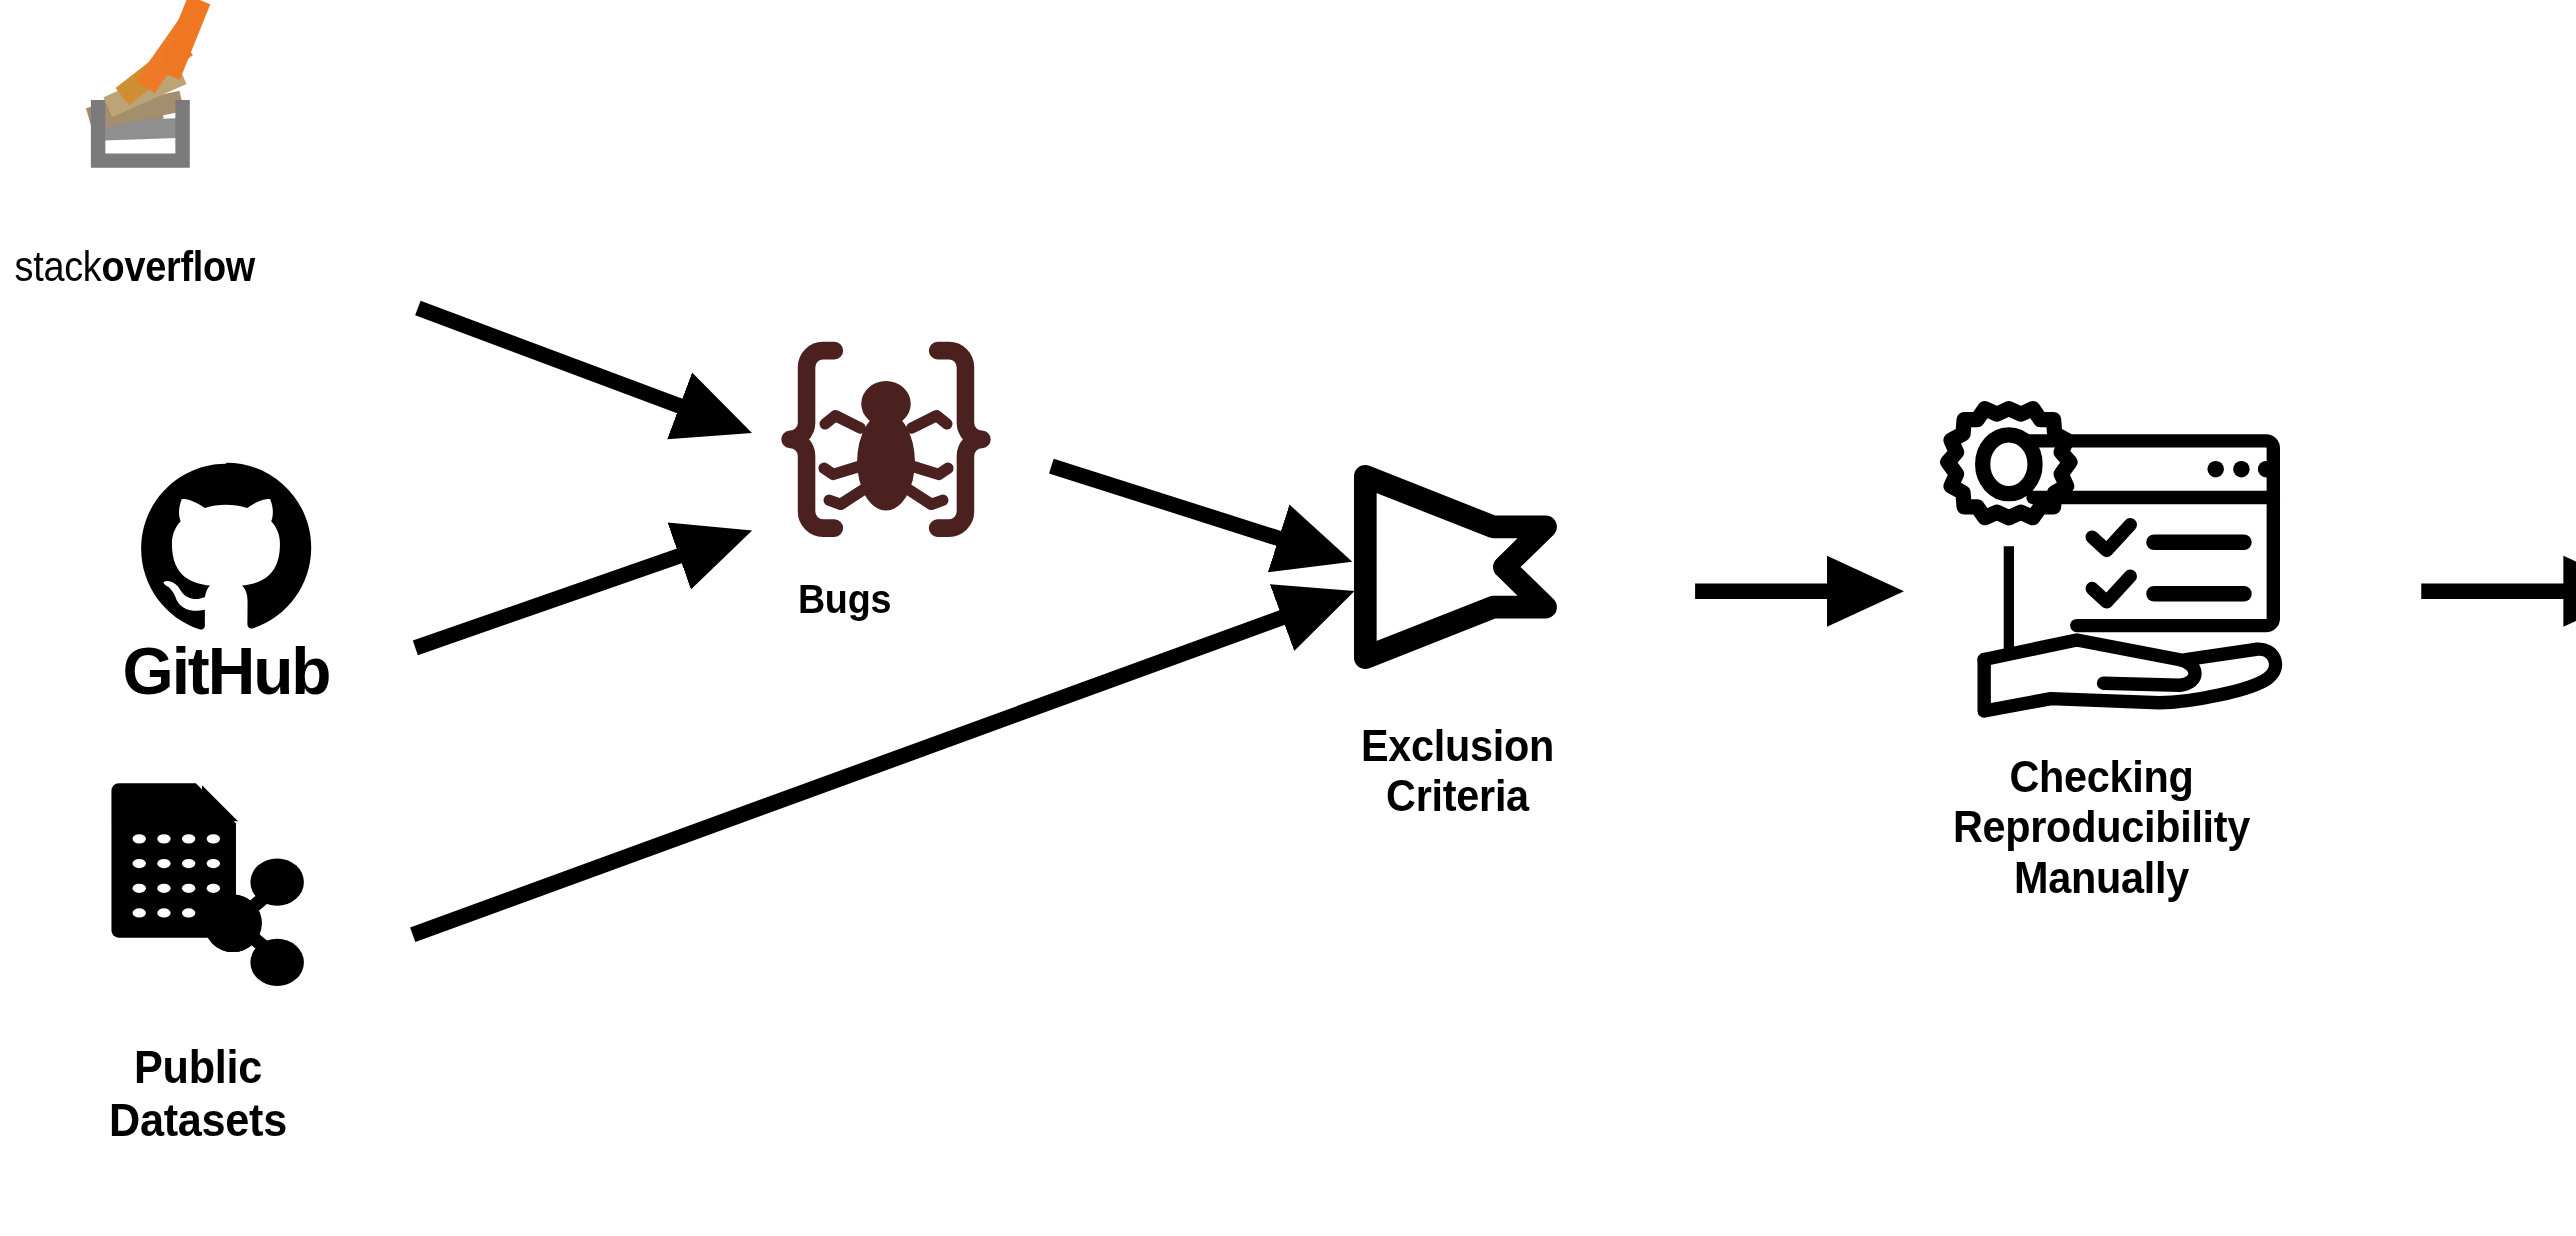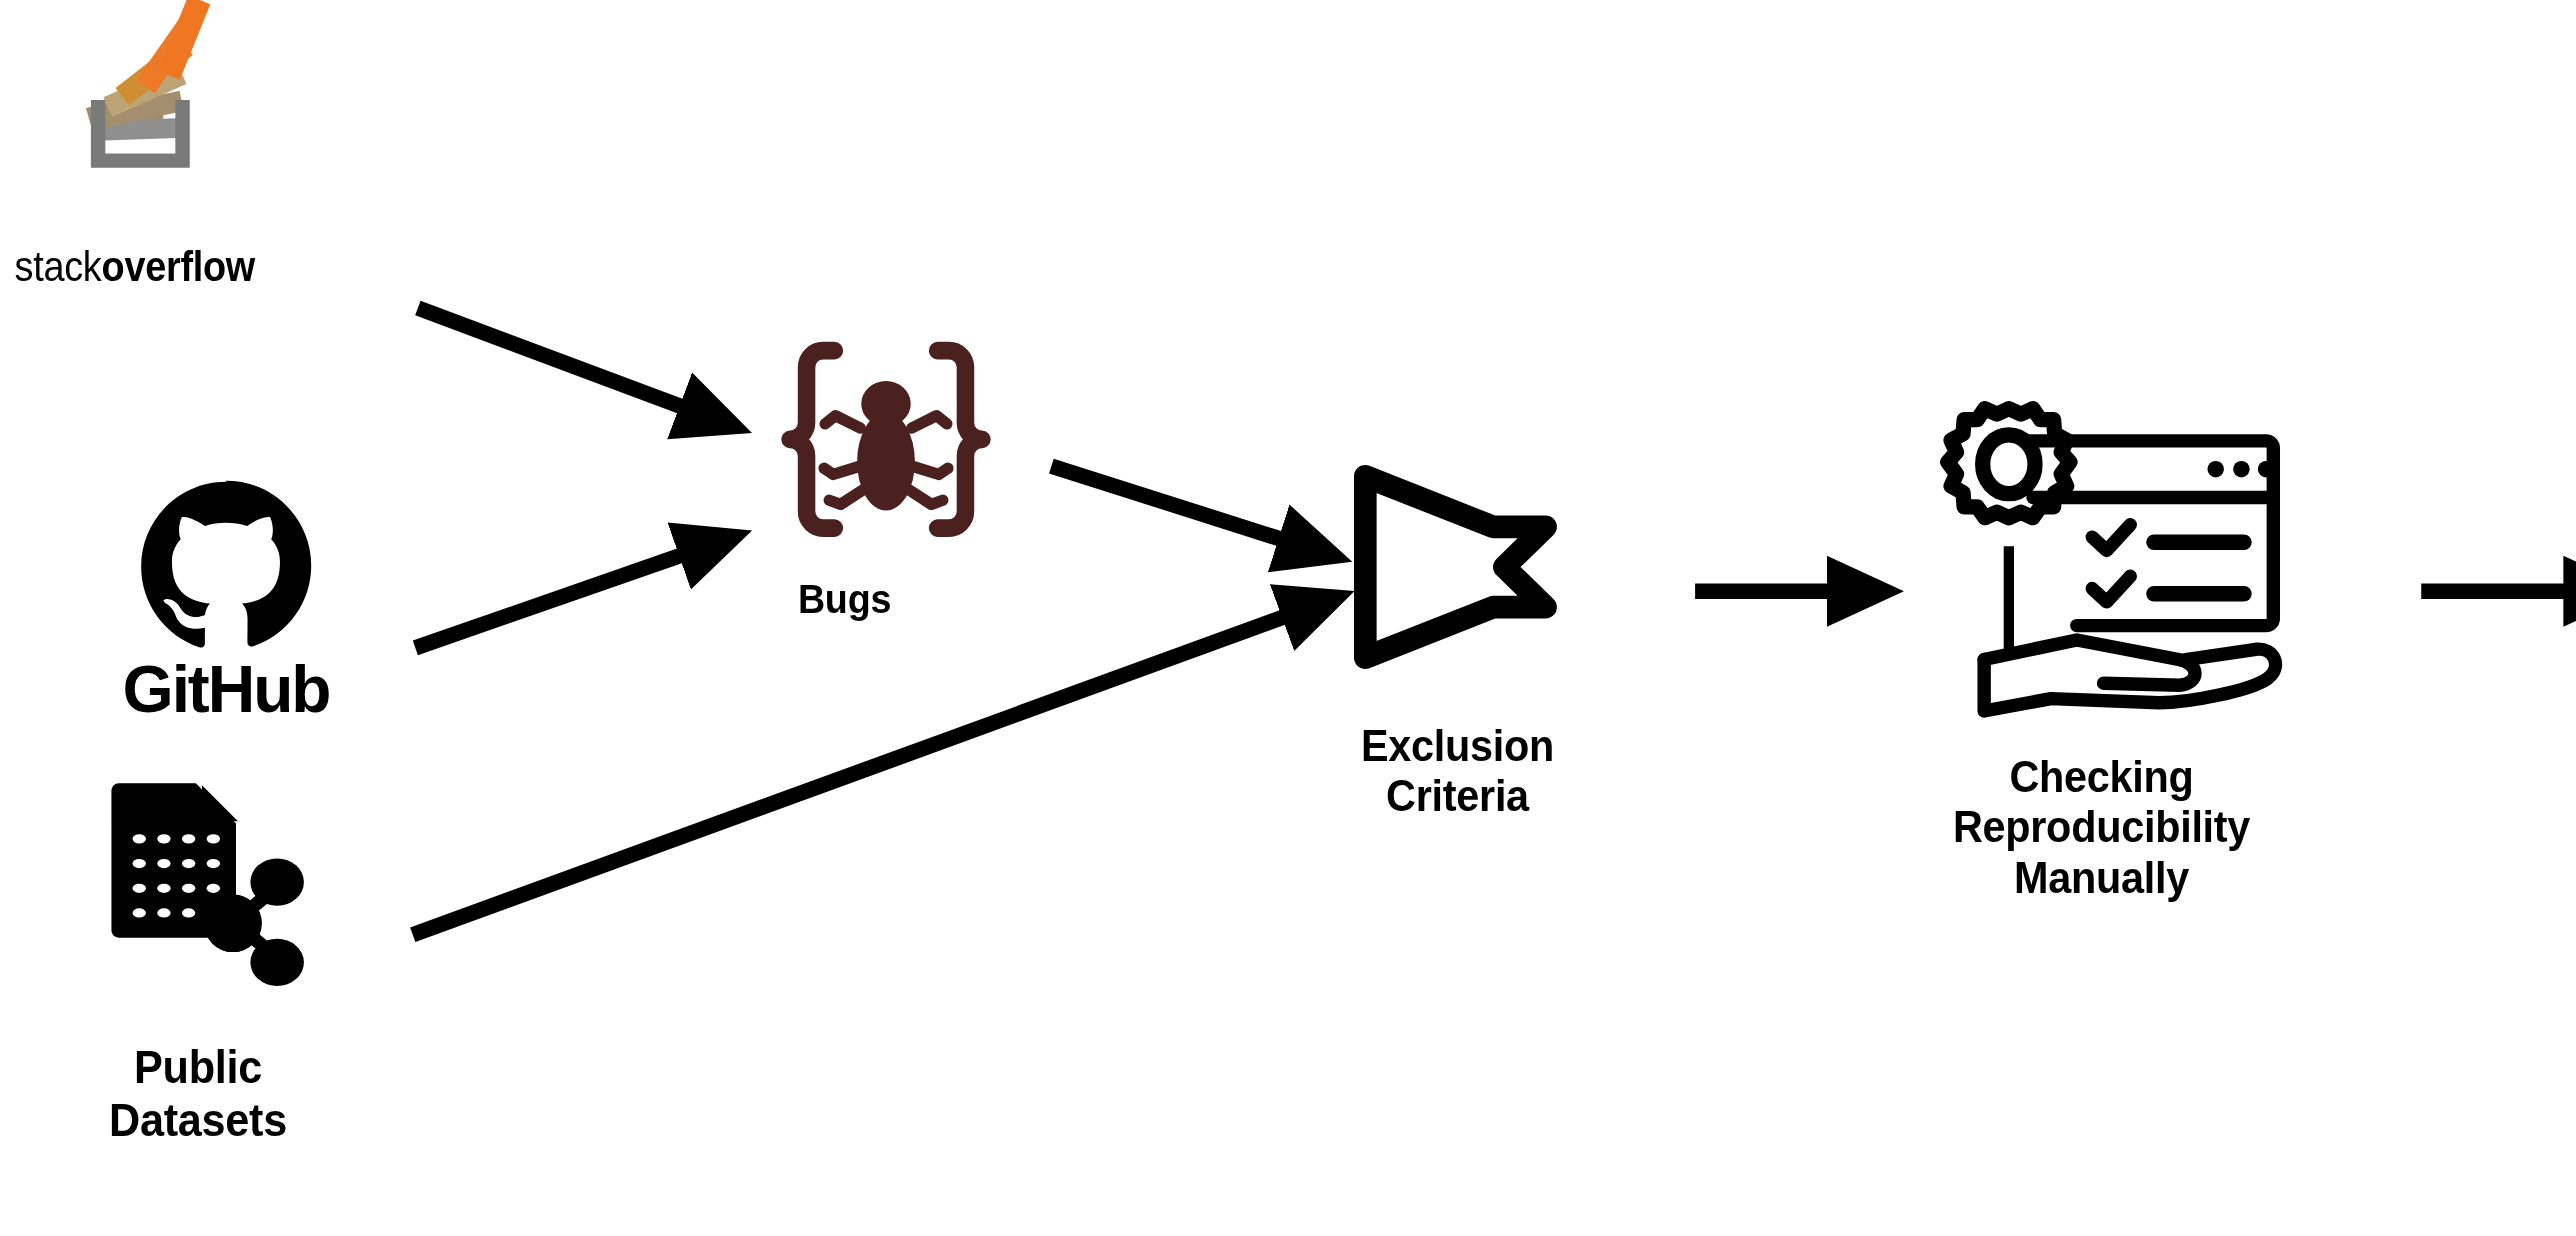--- a/index.html
+++ b/index.html
@@ -15,21 +15,21 @@
     font-weight:bold;line-height:1.12;letter-spacing:-0.3px;
     transform:scaleX(0.92);
   }
   svg{display:block;overflow:visible;}
 
   
   #so-label{left:0px;top:242px;width:242px;font-size:43px;transform:scaleX(0.88);}
   #so-label .light{font-weight:400;}
   #so-label .heavy{font-weight:700;}
 
-  #gh-wrap{left:118px;top:471px;}
+  #gh-wrap{left:118px;top:453px;}
   #pd-wrap{left:103px;top:773px;}
   #pd-label{left:82px;top:1041px;width:232px;font-size:47px;}
 
   #bugs-wrap{left:757px;top:330px;}
   #bugs-label{left:757px;top:577px;width:175px;font-size:41px;}
 
   #funnel-wrap{left:1355px;top:464px;}
   #funnel-label{left:1298px;top:721px;width:319px;font-size:45px;}
 
   #check-wrap{left:1922px;top:392px;}

